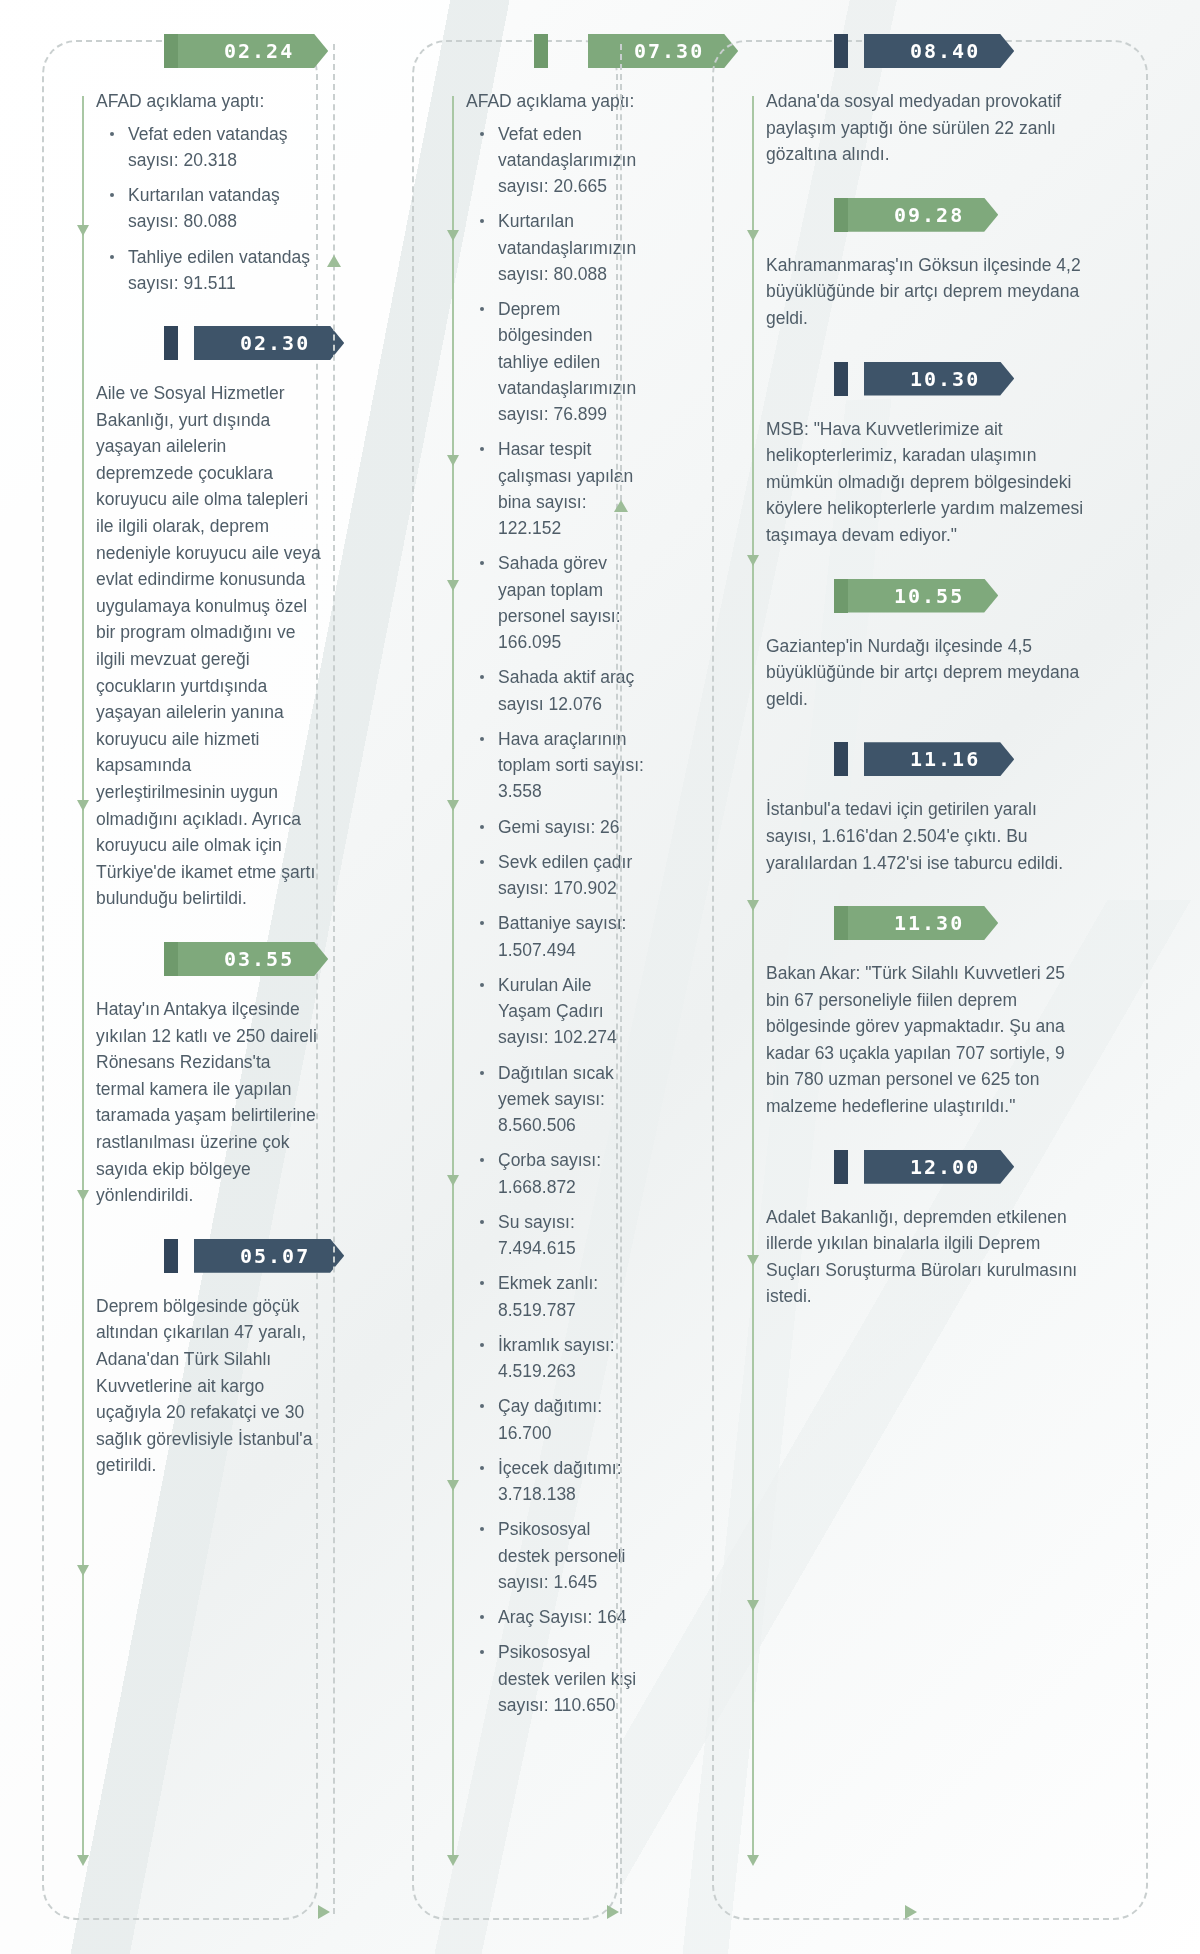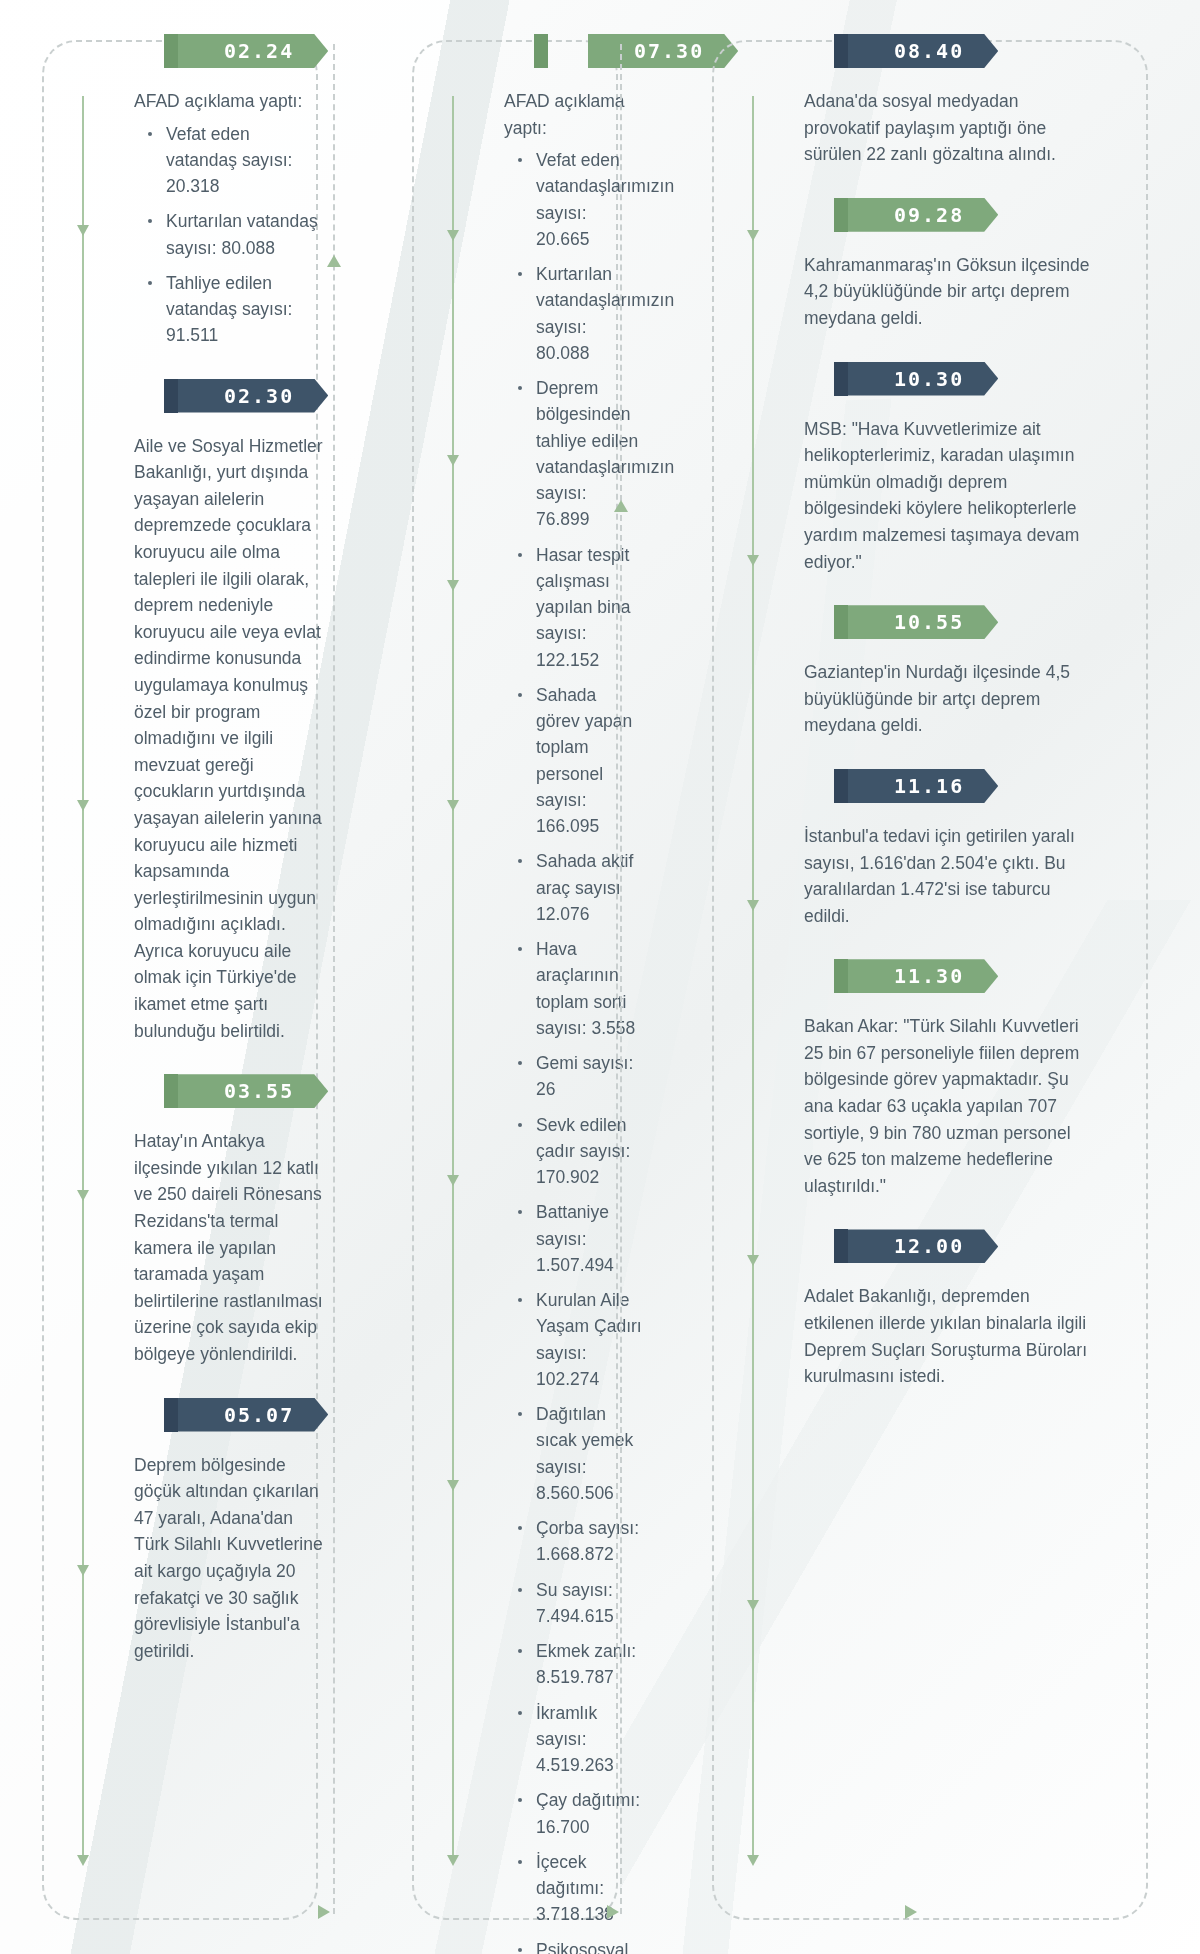--- a/index.html
+++ b/index.html
@@ -69,35 +69,34 @@
     display:flex; align-items:center;
     padding:0 34px 0 46px;
     color:#ffffff;
     font-family:"DejaVu Sans Mono", monospace;
     font-size:20px; font-weight:bold;
     letter-spacing:2px;
     -webkit-clip-path: polygon(0 0, calc(100% - 14px) 0, 100% 50%, calc(100% - 14px) 100%, 0 100%);
     clip-path: polygon(0 0, calc(100% - 14px) 0, 100% 50%, calc(100% - 14px) 100%, 0 100%);
   }
   .badge.green { background:#7fa97c; }
-  .badge.navy  { background:#3e5469; }
+  .badge.navy  { background:#3e5469;margin-left:16px; }
   
   .badge-tab {
     position:absolute; top:0; width:14px; height:34px;
   }
   .badge-tab.green { background:#6f9a6c; }
   .badge-tab.navy  { background:#32455a; }
 
   
   .body-text {
     color:#4f5d68;
     font-size:17.5px;
     line-height:1.52;
     margin-bottom:30px;
-    margin-left:38px;
   }
   .lead { margin-bottom:6px; }
   ul.bullets { list-style:none; margin:0; padding:0; }
   ul.bullets li {
     position:relative;
     padding-left:22px;
     margin:0 0 9px 10px;
     line-height:1.5;
   }
   ul.bullets li::before{

